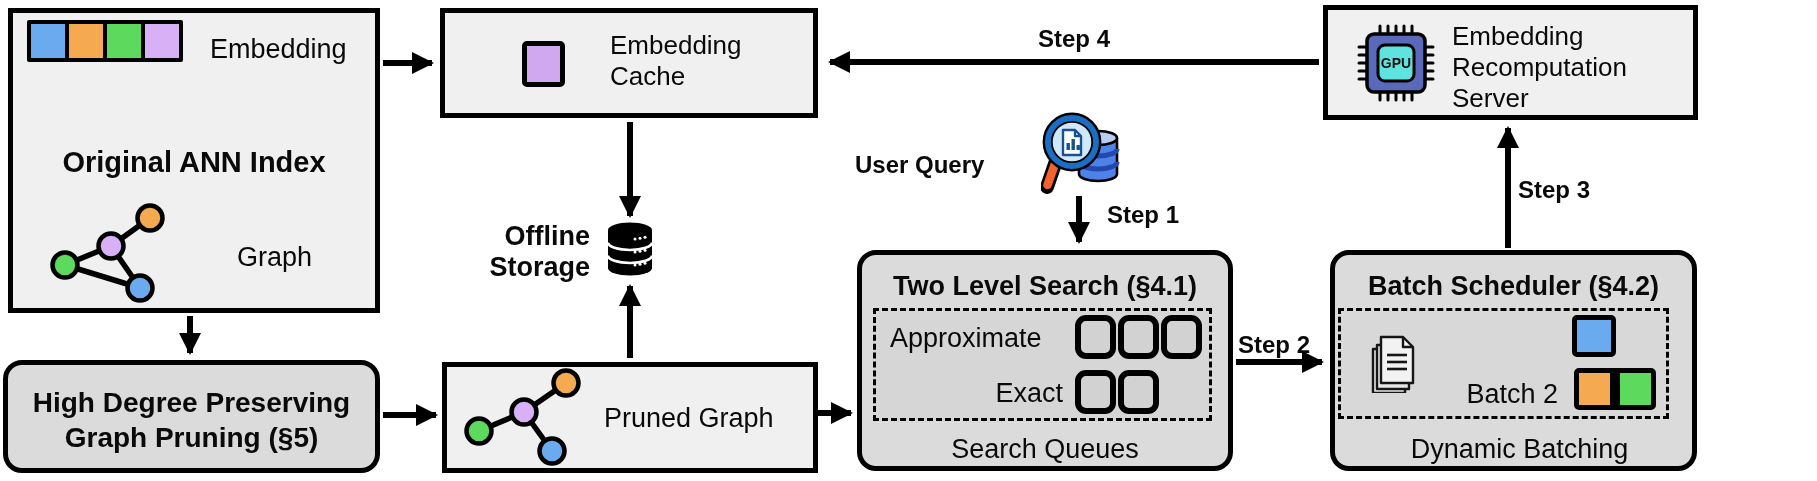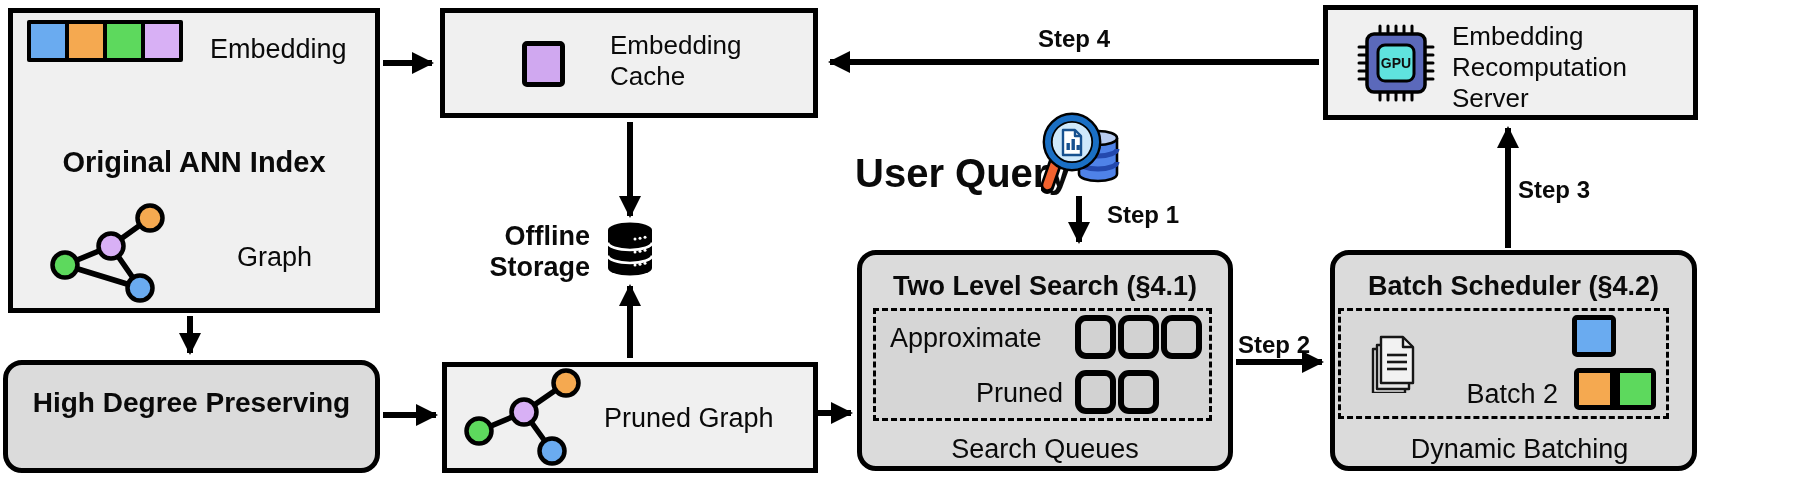--- a/index.html
+++ b/index.html
@@ -105,21 +105,21 @@
         <circle cx="39" cy="16.2" r="1.5"></circle>
       <circle cx="29" cy="31" r="1.5"></circle>
         <circle cx="34" cy="30.2" r="1.5"></circle>
         <circle cx="39" cy="29.2" r="1.5"></circle>
       <circle cx="29" cy="44" r="1.5"></circle>
         <circle cx="34" cy="43.2" r="1.5"></circle>
         <circle cx="39" cy="42.2" r="1.5"></circle>
     </g>
   </svg>
 
-  <div class="abs bold" style="left:855px;top:151px;font-size:40px;">User Query</div>
+  <div class="abs bold" style="left:855px;top:151px;font-size:24px;">User Query</div>
   <svg class="abs" style="left:1041px;top:112px;" width="86" height="88" viewBox="0 0 86 88">
 
     <g>
       <path d="M38 26 V62 A19 7 0 0 0 76 62 V26" fill="#4f82e8" stroke="#000" stroke-width="2.6"></path>
       <path d="M38 37 A19 7 0 0 0 76 37" stroke="#2449ae" stroke-width="5" fill="none"></path>
       <path d="M38 50 A19 7 0 0 0 76 50" stroke="#2449ae" stroke-width="5" fill="none"></path>
       <ellipse cx="57" cy="26" rx="19" ry="7" fill="#b9cdf2" stroke="#000" stroke-width="2.6"></ellipse>
     </g>
 
     <line x1="15" y1="49" x2="6" y2="75" stroke="#000" stroke-width="14" stroke-linecap="round"></line>
@@ -138,21 +138,21 @@
 
   <div class="box dark" style="left:857px;top:250px;width:366px;height:211px;">
     <div class="abs ctr bold t27" style="top:16px;">Two Level Search (§4.1)</div>
     <div class="dashed" style="left:11px;top:53px;width:333px;height:107px;"></div>
     <div class="abs t27" style="left:28px;top:68px;">Approximate</div>
     <div class="qrow" style="left:213px;top:60px;">
       <div class="qsq"></div>
       <div class="qsq"></div>
       <div class="qsq"></div>
     </div>
-    <div class="abs t27" style="left:28px;top:123px;width:173px;text-align:right;">Pruned</div>
+    <div class="abs t27" style="left:28px;top:123px;width:173px;text-align:right;">Exact</div>
     <div class="qrow" style="left:213px;top:115px;">
       <div class="qsq"></div>
       <div class="qsq"></div>
     </div>
     <div class="abs ctr t27" style="top:179px;">Search Queues</div>
   </div>
 
   <div class="box dark" style="left:1330px;top:250px;width:357px;height:211px;">
     <div class="abs ctr bold t27" style="top:16px;">Batch Scheduler (§4.2)</div>
     <div class="dashed" style="left:3px;top:53px;width:325px;height:105px;background:#d8d8d8;"></div>
@@ -172,20 +172,21 @@
     <div class="colorsq" style="left: 237px; top: 60px; width: 34px; height: 32px; background: rgb(106, 171, 240);"></div>
     <div class="abs t27" style="left:90px;top:124px;width:133px;text-align:right;">Batch 2</div>
     <div class="colorsq" style="left: 239px; top: 113px; width: 31px; height: 32px; border-radius: 5px 0px 0px 5px; background: rgb(245, 169, 80);"></div>
     <div class="colorsq" style="left: 280px; top: 113px; width: 31px; height: 32px; border-radius: 0px 5px 5px 0px; background: rgb(93, 217, 93);"></div>
     <div class="abs ctr t27" style="top:179px;padding-left:12px;">Dynamic Batching</div>
   </div>
 
   <div class="box dark" style="left:3px;top:360px;width:367px;height:103px;">
     <div class="abs ctr bold t28" style="top:20px;">
       <div>High Degree Preserving</div>
+      <div>Graph Pruning (§5)</div>
     </div>
   </div>
 
   <div class="box light" style="left:442px;top:362px;width:366px;height:101px;">
     <svg class="abs" style="left:0;top:0;" width="150" height="101" viewBox="0 0 150 101">
       <g stroke="#000" stroke-width="5.5" stroke-linecap="round">
         <line x1="119" y1="16" x2="77" y2="45"></line>
         <line x1="77" y1="45" x2="32" y2="64"></line>
         <line x1="77" y1="45" x2="105" y2="84"></line>
       </g>

